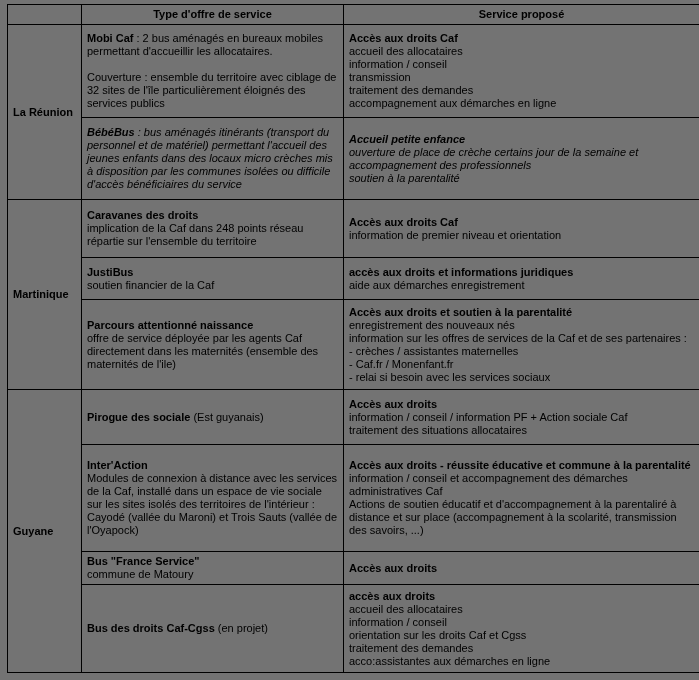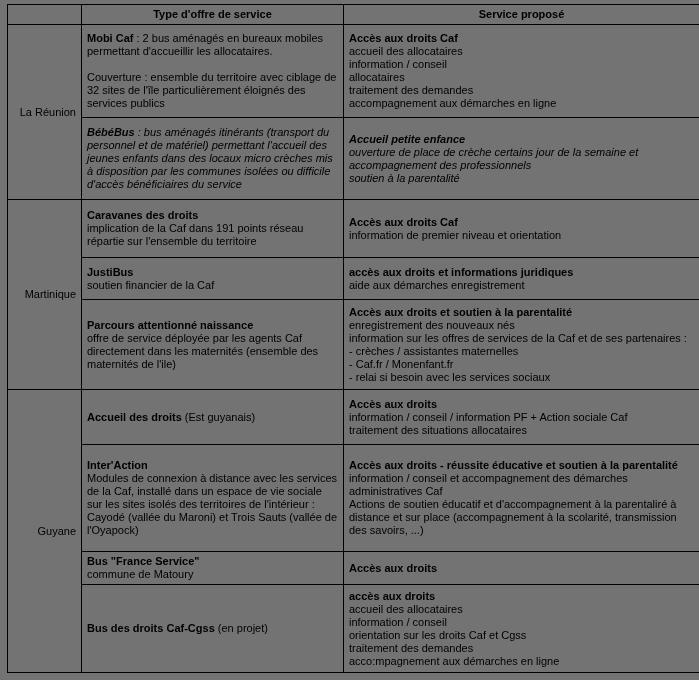--- a/index.html
+++ b/index.html
@@ -12,21 +12,21 @@
   col.c-region { width:74px; }
   col.c-type   { width:262px; }
   col.c-service{ width:356px; }
   th, td {
     border:1px solid #000000;
     font-size:11px; line-height:13px; color:#000000;
     vertical-align:middle; padding:2px 5px;
     overflow:hidden; word-wrap:break-word;
   }
   th { font-weight:bold; text-align:center; height:15px; }
-  td.region { text-align:right; font-weight:normal; }
+  td.region { text-align:left; font-weight:bold; }
   .line { min-height:13px; }
   tbody tr:nth-child(1){ height:93px; }
   tbody tr:nth-child(2){ height:82px;font-style:italic; }
   tbody tr:nth-child(3){ height:58px; }
   tbody tr:nth-child(4){ height:42px; }
   tbody tr:nth-child(5){ height:90px; }
   tbody tr:nth-child(6){ height:55px; }
   tbody tr:nth-child(7){ height:107px; }
   tbody tr:nth-child(8){ height:33px; }
   tbody tr:nth-child(9){ height:88px; }
@@ -53,40 +53,40 @@
           <td rowspan="2" class="region">La Réunion</td>
           <td class="type">
             <div class="line"><b>Mobi Caf</b><span> : 2 bus aménagés en bureaux mobiles permettant d'accueillir les allocataires.</span></div>
             <div class="line">&nbsp;</div>
             <div class="line"><span>Couverture : ensemble du territoire avec ciblage de 32 sites de l'île particulièrement éloignés des services publics</span></div>
           </td>
           <td class="service">
             <div class="line"><b>Accès aux droits Caf</b></div>
             <div class="line"><span>accueil des allocataires</span></div>
             <div class="line"><span>information / conseil</span></div>
-            <div class="line"><span>allocataires</span></div>
+            <div class="line"><span>transmission</span></div>
             <div class="line"><span>traitement des demandes</span></div>
             <div class="line"><span>accompagnement aux démarches en ligne</span></div>
           </td>
         </tr>
         <tr>
           <td class="type">
             <div class="line"><b>BébéBus</b><span> : bus aménagés itinérants (transport du personnel et de matériel) permettant l'accueil des jeunes enfants dans des locaux micro crèches mis à disposition par les communes isolées ou difficile d'accès bénéficiaires du service</span></div>
           </td>
           <td class="service">
             <div class="line"><b>Accueil petite enfance</b></div>
             <div class="line"><span>ouverture de place de crèche certains jour de la semaine et accompagnement des professionnels</span></div>
             <div class="line"><span>soutien à la parentalité</span></div>
           </td>
         </tr>
         <tr>
           <td rowspan="3" class="region">Martinique</td>
           <td class="type">
             <div class="line"><b>Caravanes des droits</b></div>
-            <div class="line"><span>implication de la Caf dans 191 points réseau répartie sur l'ensemble du territoire</span></div>
+            <div class="line"><span>implication de la Caf dans 248 points réseau répartie sur l'ensemble du territoire</span></div>
           </td>
           <td class="service">
             <div class="line"><b>Accès aux droits Caf</b></div>
             <div class="line"><span>information de premier niveau et orientation</span></div>
           </td>
         </tr>
         <tr>
           <td class="type">
             <div class="line"><b>JustiBus</b></div>
             <div class="line"><span>soutien financier de la Caf</span></div>
@@ -106,35 +106,35 @@
             <div class="line"><span>enregistrement des nouveaux nés</span></div>
             <div class="line"><span>information sur les offres de services de la Caf et de ses partenaires :</span></div>
             <div class="line"><span>- crèches / assistantes maternelles</span></div>
             <div class="line"><span>- Caf.fr / Monenfant.fr</span></div>
             <div class="line"><span>- relai si besoin avec les services sociaux</span></div>
           </td>
         </tr>
         <tr>
           <td rowspan="4" class="region">Guyane</td>
           <td class="type">
-            <div class="line"><b>Accueil des droits</b><span> (Est guyanais)</span></div>
+            <div class="line"><b>Pirogue des sociale</b><span> (Est guyanais)</span></div>
           </td>
           <td class="service">
             <div class="line"><b>Accès aux droits</b></div>
             <div class="line"><span>information / conseil / information PF + Action sociale Caf</span></div>
             <div class="line"><span>traitement des situations allocataires</span></div>
           </td>
         </tr>
         <tr>
           <td class="type">
             <div class="line"><b>Inter'Action</b></div>
             <div class="line"><span>Modules de connexion à distance avec les services de la Caf, installé dans un espace de vie sociale sur les sites isolés des territoires de l'intérieur : Cayodé (vallée du Maroni) et Trois Sauts (vallée de l'Oyapock)</span></div>
           </td>
           <td class="service">
-            <div class="line"><b>Accès aux droits  - réussite éducative et soutien à la parentalité</b></div>
+            <div class="line"><b>Accès aux droits  - réussite éducative et commune à la parentalité</b></div>
             <div class="line"><span>information / conseil et accompagnement des démarches administratives Caf</span></div>
             <div class="line"><span>Actions de soutien éducatif et d'accompagnement à la parentaliré à distance et sur place (accompagnement à la scolarité, transmission des savoirs, ...)</span></div>
           </td>
         </tr>
         <tr>
           <td class="type">
             <div class="line"><b>Bus "France Service"</b></div>
             <div class="line"><span>commune de Matoury</span></div>
           </td>
           <td class="service">
@@ -144,18 +144,18 @@
         <tr>
           <td class="type">
             <div class="line"><b>Bus des droits Caf-Cgss</b><span> (en projet)</span></div>
           </td>
           <td class="service">
             <div class="line"><b>accès aux droits</b></div>
             <div class="line"><span>accueil des allocataires</span></div>
             <div class="line"><span>information / conseil</span></div>
             <div class="line"><span>orientation sur les droits Caf et Cgss</span></div>
             <div class="line"><span>traitement des demandes</span></div>
-            <div class="line"><span>acco:mpagnement aux démarches en ligne</span></div>
+            <div class="line"><span>acco:assistantes aux démarches en ligne</span></div>
           </td>
         </tr>
       </tbody>
   </table>
 </div>
 
 </body></html>

